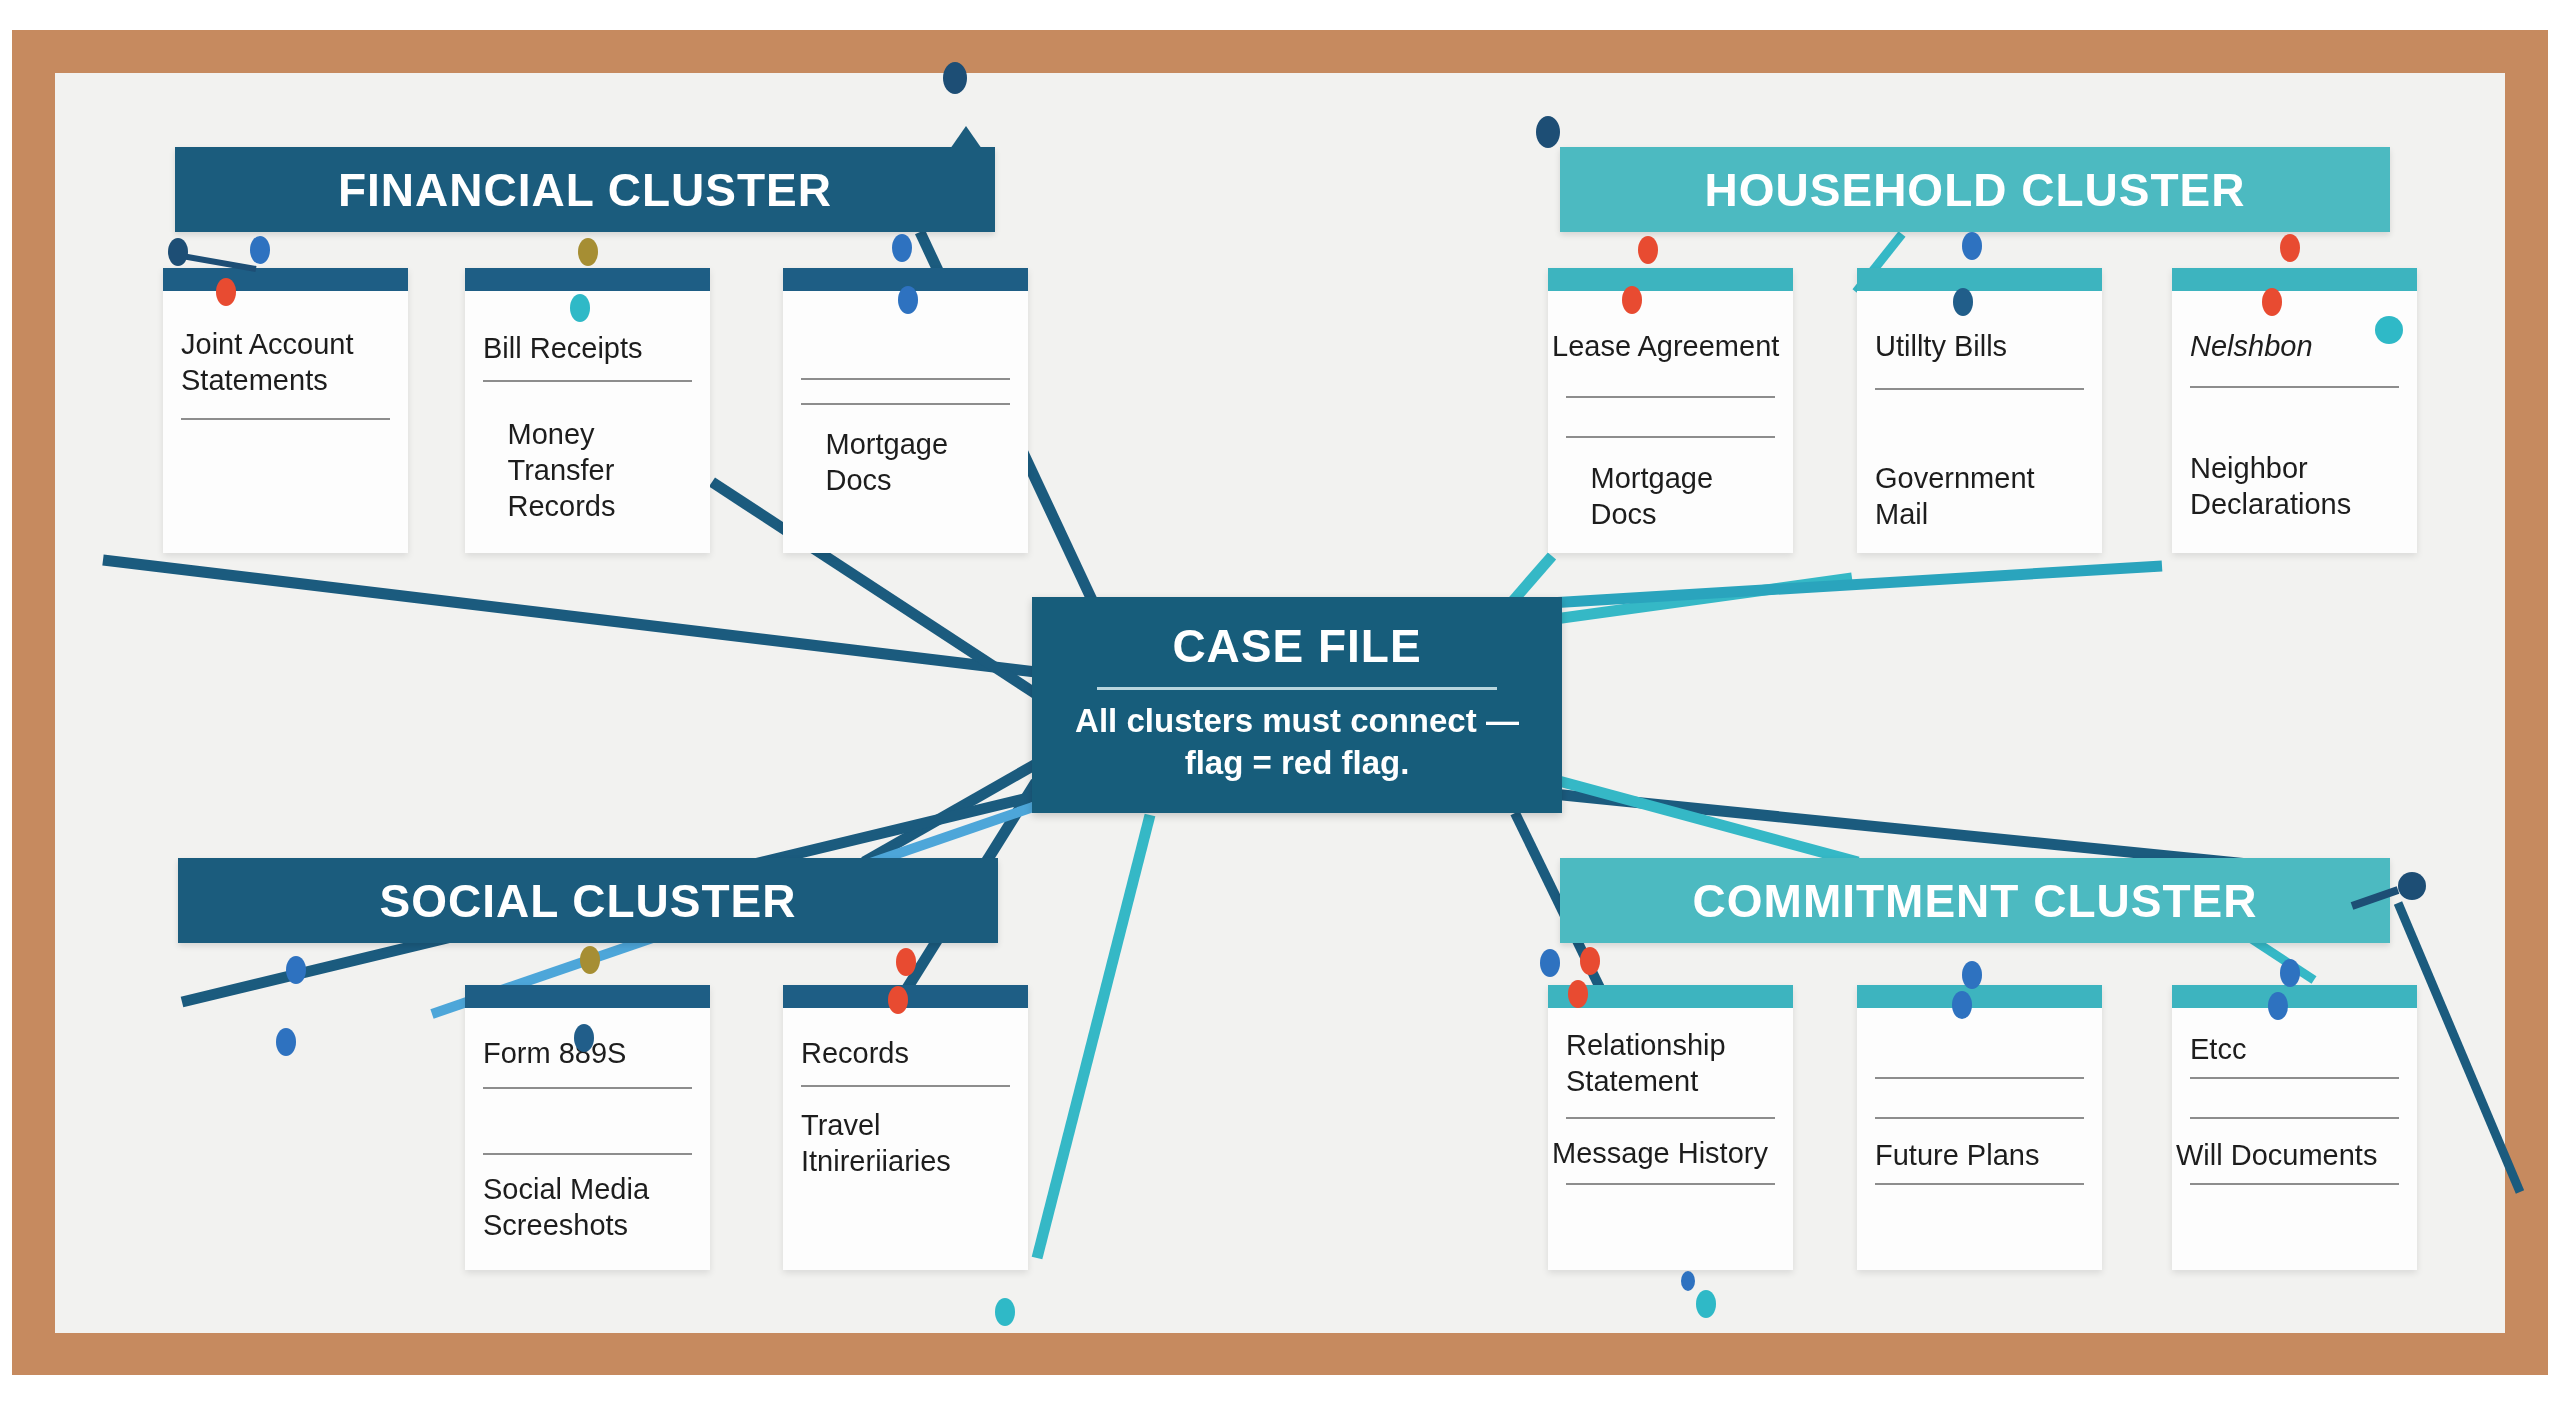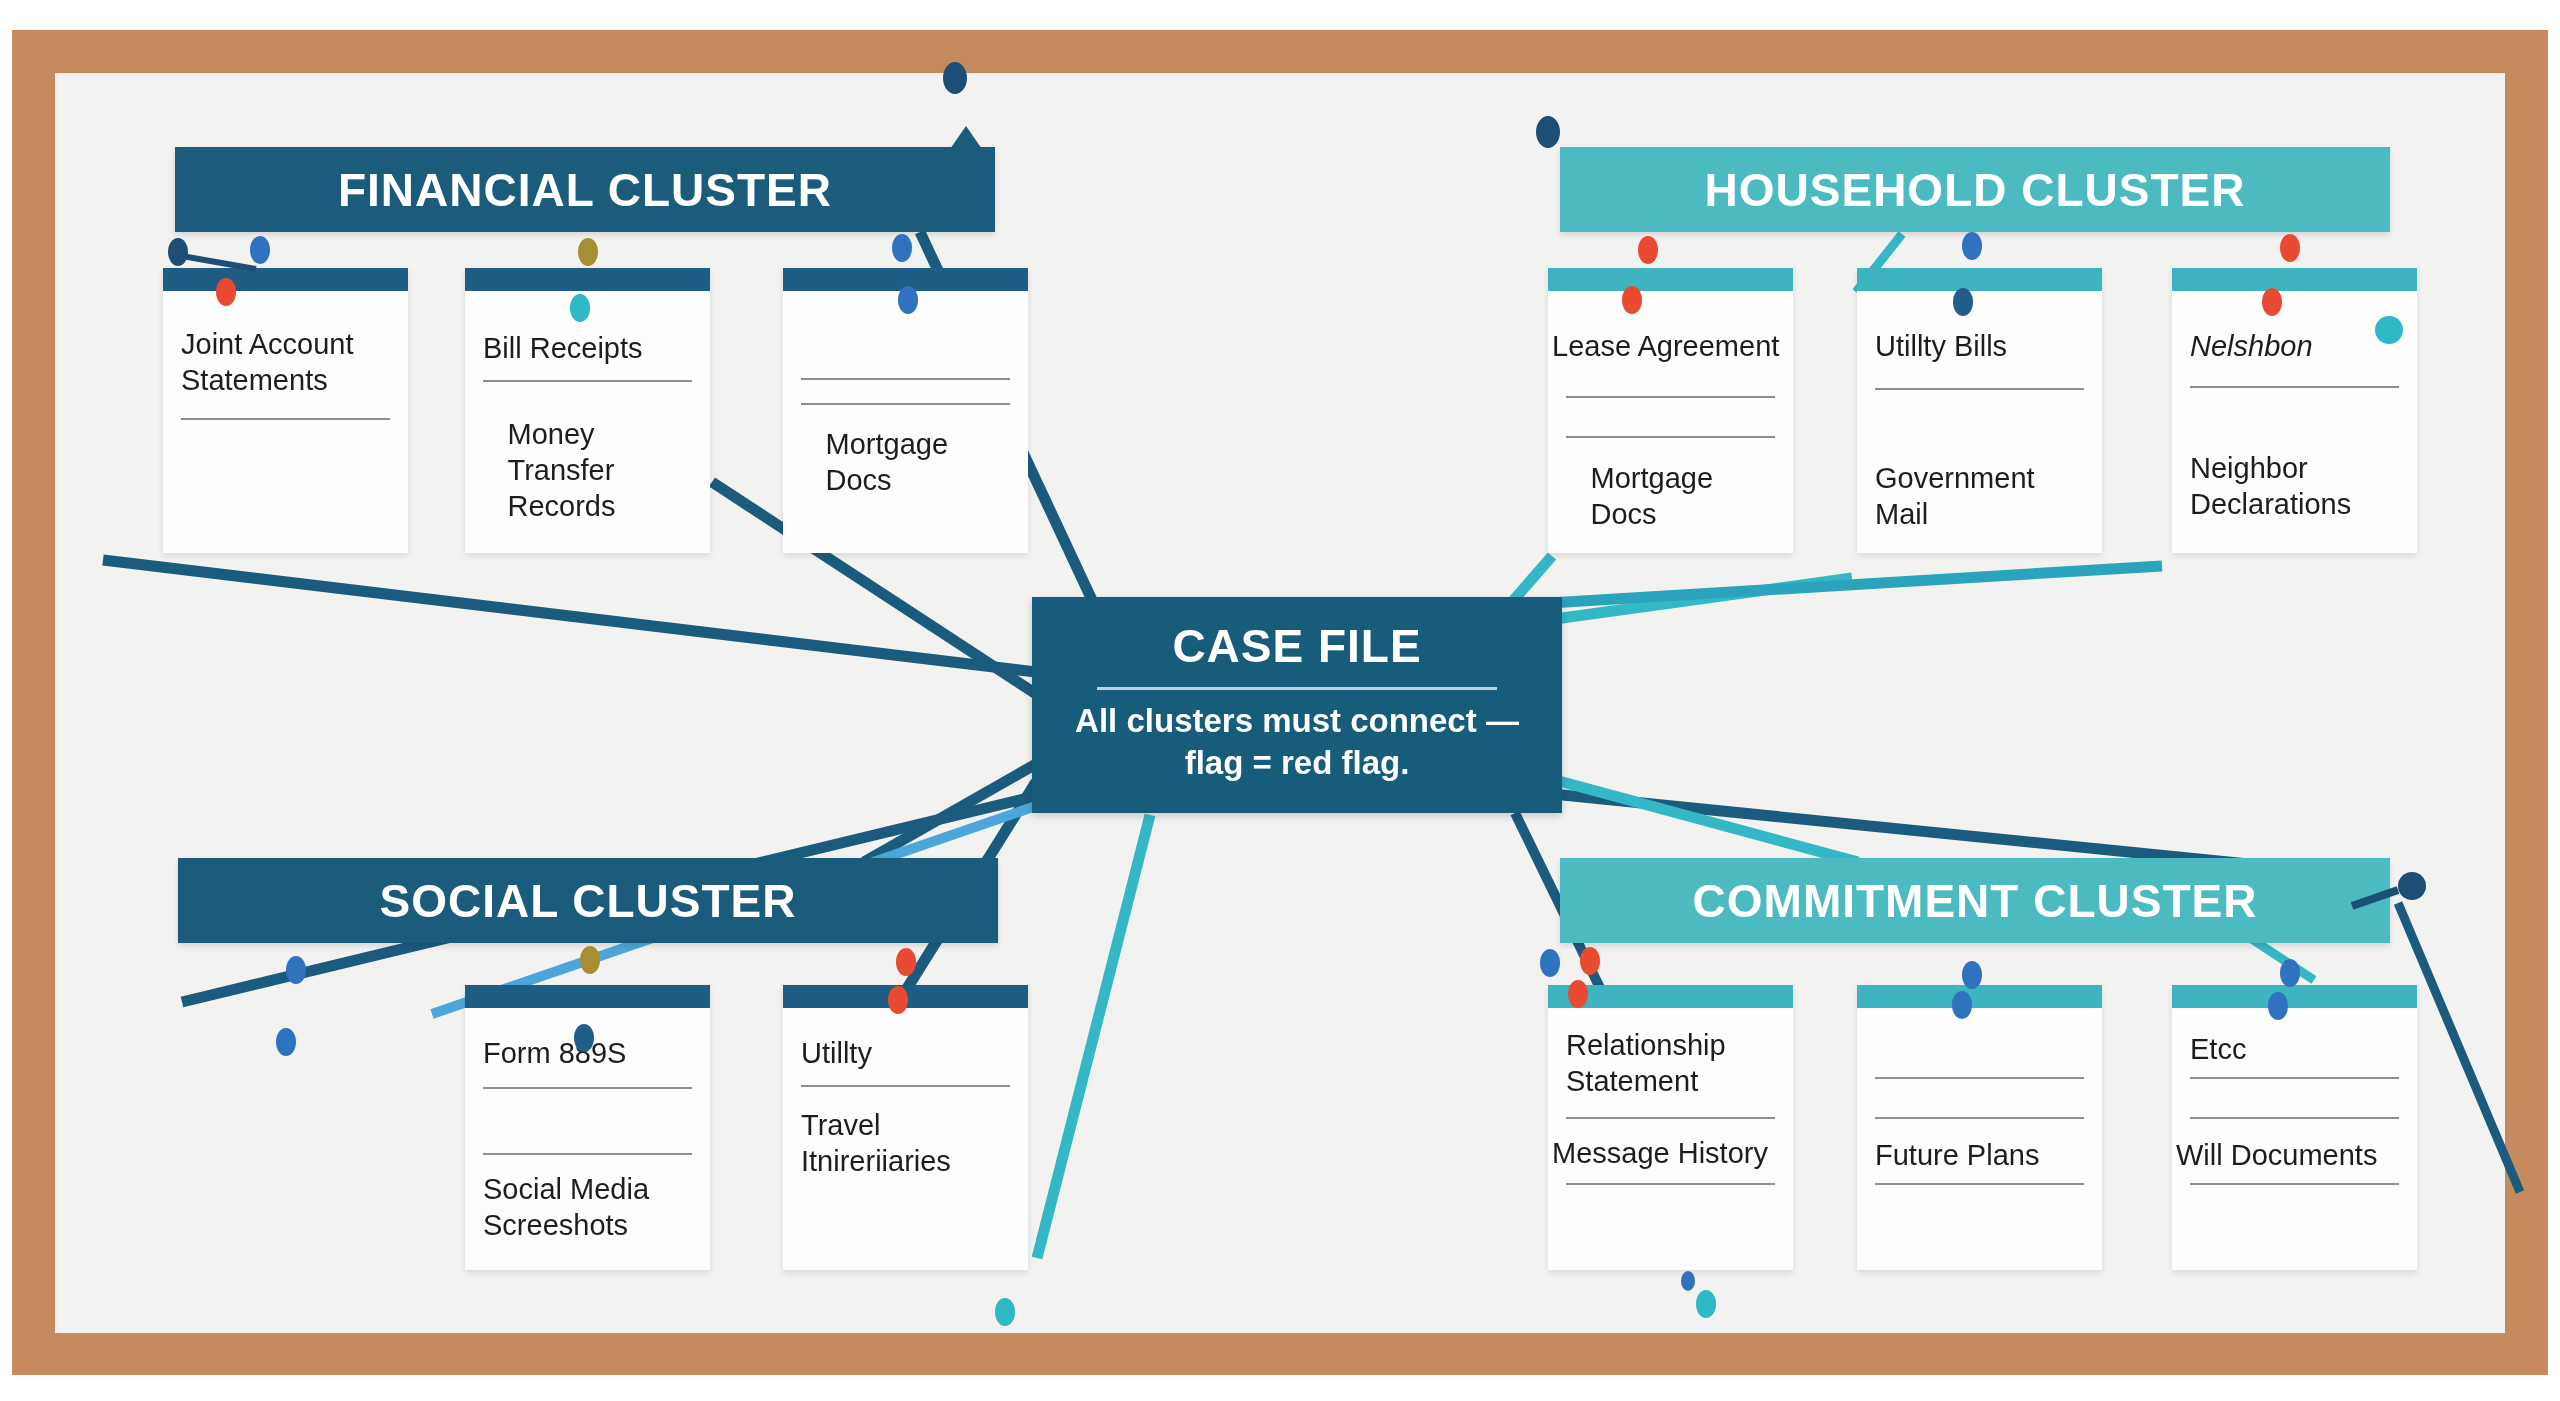--- a/index.html
+++ b/index.html
@@ -113,21 +113,21 @@
 
   <div class="card" style="left:465px;top:985px;">
     <div class="bar dark"></div>
     <div class="crow" style="top:50px;">Form 889S</div>
     <div class="rule" style="top:102px;"></div>
     <div class="rule" style="top:168px;"></div>
     <div class="crow" style="top:186px;">Social Media Screeshots</div>
   </div>
   <div class="card" style="left:783px;top:985px;">
     <div class="bar dark"></div>
-    <div class="crow" style="top:50px;">Utillty</div>
+    <div class="crow" style="top:50px;">Records</div>
     <div class="rule" style="top:100px;"></div>
     <div class="crow" style="top:122px;">Travel Itnireriiaries</div>
   </div>
 
   <div class="card" style="left:1548px;top:985px;">
     <div class="bar teal"></div>
     <div class="crow" style="top:42px;">Relationship Statement</div>
     <div class="rule" style="top:132px;"></div>
     <div class="crow nowrap" style="top:150px;">Message History</div>
     <div class="rule" style="top:198px;"></div>

